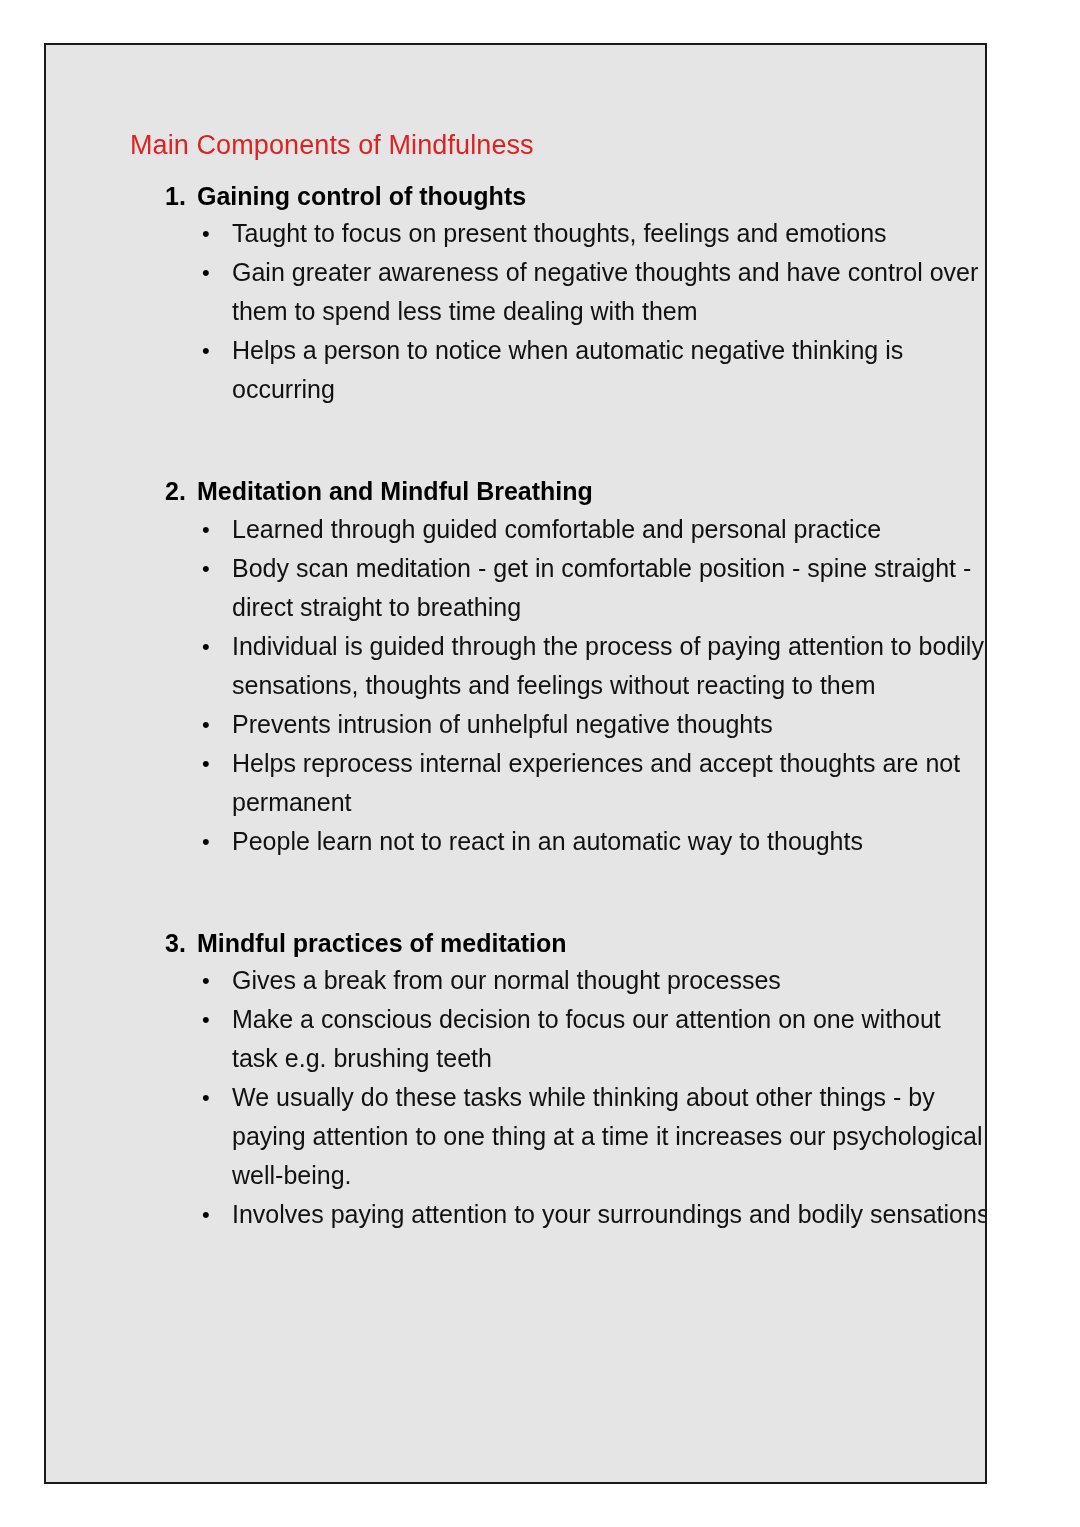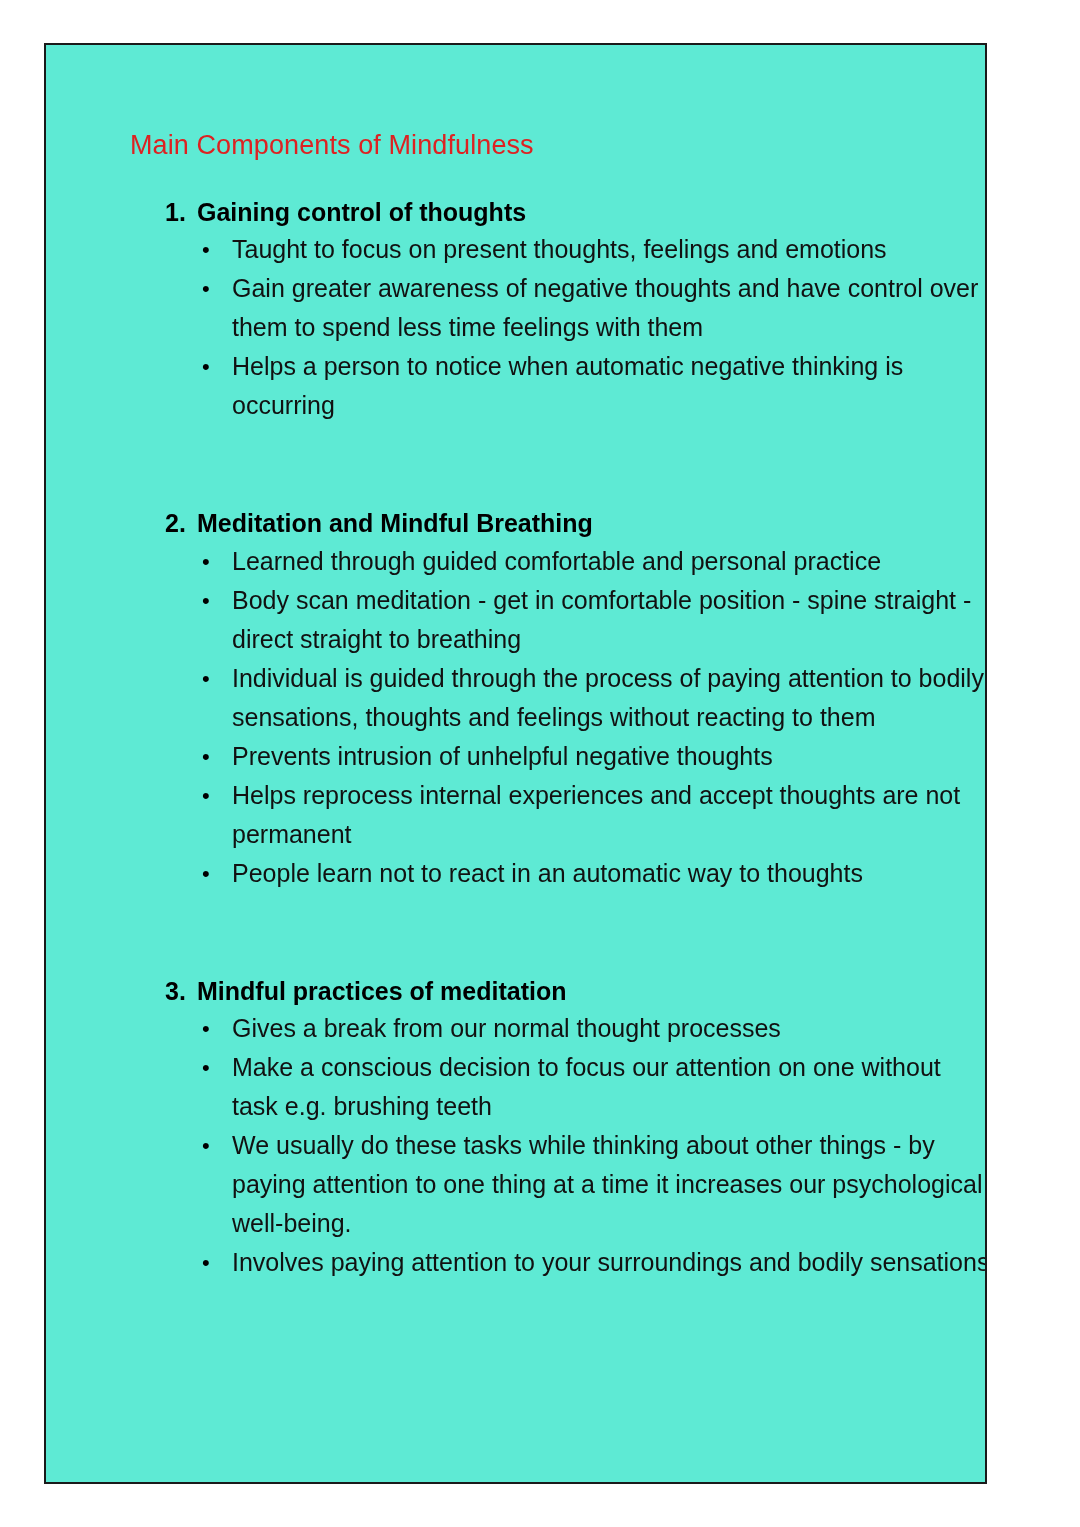--- a/index.html
+++ b/index.html
@@ -18,21 +18,21 @@
 
   
   .page-frame {
     position: absolute;
     left: 44px;
     top: 43px;
     width: 943px;
     height: 1441px;
     box-sizing: border-box;
     border: 2px solid #1a1a1a;
-    background: #5eead4;
+    background: #e5e5e5;
     overflow: hidden;
   }
 
   
   .content {
     position: absolute;
     left: 84px;       
     top: 85px;        
     width: 860px;
   }
@@ -68,21 +68,20 @@
     padding-left: 35px;  
   }
   .section-number {
     width: 32px;
     flex: 0 0 32px;
     text-align: left;
   }
   .section-title-text {
     flex: 1 1 auto;
     white-space: nowrap;
-    margin-top: 16px;
   }
 
   
   .bullet-list {
     list-style: none;
     margin: 0;
     padding: 0 0 0 72px;   
   }
   .bullet-item {
     position: relative;
@@ -122,21 +121,21 @@
           <span class="section-number">1.</span>
           <span class="section-title-text">Gaining control of thoughts</span>
         </div>
         <ul class="bullet-list">
           <li class="bullet-item">
             <span class="bullet-dot">•</span>
             <span class="bullet-text">Taught to focus on present thoughts, feelings and emotions</span>
           </li>
           <li class="bullet-item">
             <span class="bullet-dot">•</span>
-            <span class="bullet-text">Gain greater awareness of negative thoughts and have control over them to spend less time feelings with them</span>
+            <span class="bullet-text">Gain greater awareness of negative thoughts and have control over them to spend less time dealing with them</span>
           </li>
           <li class="bullet-item">
             <span class="bullet-dot">•</span>
             <span class="bullet-text">Helps a person to notice when automatic negative thinking is occurring</span>
           </li>
         </ul>
       </section>
 
       <section class="section">
         <div class="section-heading">

